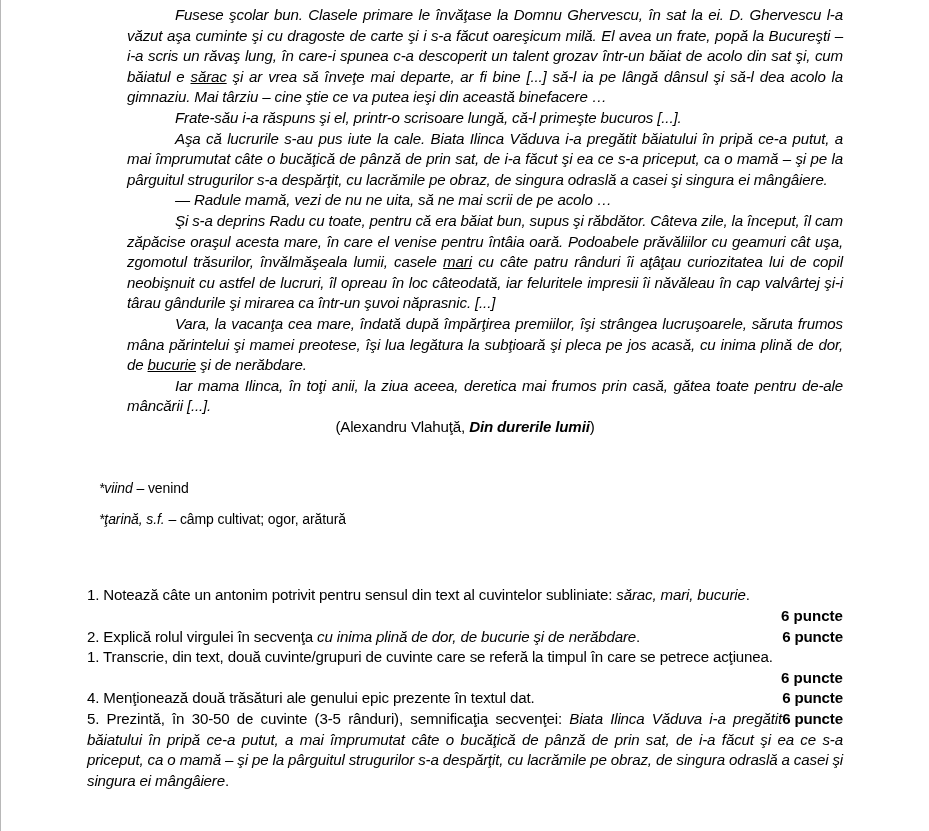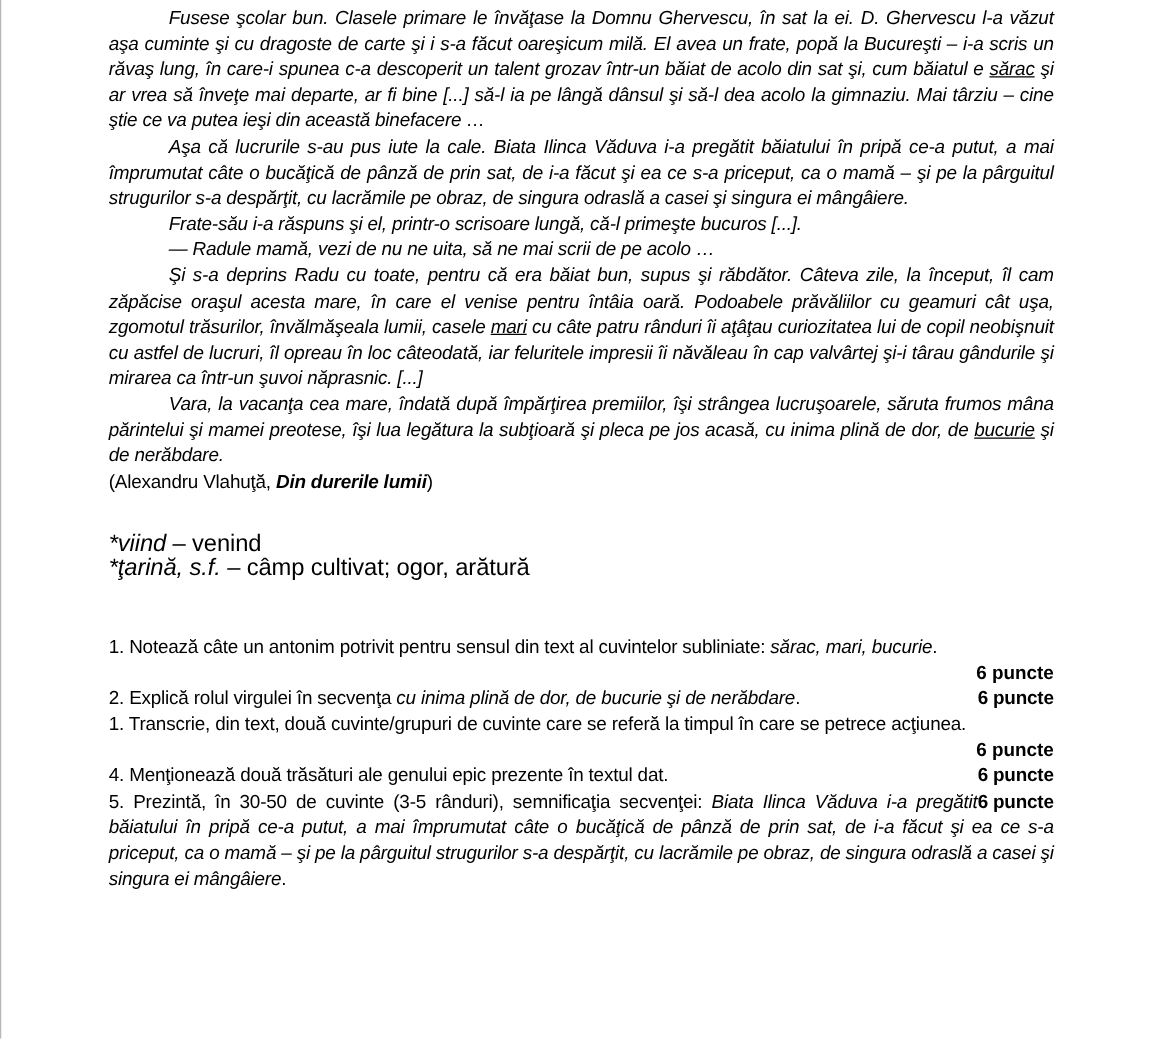--- a/index.html
+++ b/index.html
@@ -29,42 +29,43 @@
   .para {
     margin: 0;
     font-size: 15.1px;
     line-height: 20.6px;
     text-align: justify;
     font-style: italic;
     letter-spacing: -0.15px;
   }
   .para.indent {
     text-indent: 48px;
+    margin-left: 40px;
   }
   u.ul {
     text-decoration: underline;
     text-underline-offset: 1px;
   }
   .attribution {
     margin: 0;
     font-size: 15.1px;
     line-height: 20.6px;
-    text-align: left;
+    text-align: center;
     font-style: normal;
     letter-spacing: -0.15px;
   }
   .attribution .work {
     font-style: italic;
     font-weight: bold;
   }
   .gap-lg { height: 30px; }
   .gap-md { height: 22px; }
   .footnote {
-    margin: 0;
-    font-size: 19px;
+    margin: 12px;
+    font-size: 14px;
     line-height: 19px;
     font-style: normal;
     letter-spacing: -0.1px;
   }
   .footnote .it { font-style: italic; }
   .section-head {
     margin: 0;
     font-size: 15.1px;
     line-height: 20px;
     font-weight: bold;
@@ -96,25 +97,26 @@
   .clearfix::after { content: ""; display: block; clear: both; }
 </style>
 </head>
 <body>
 
 <div id="page">
   <div id="content">
 
     <div id="body-paragraphs">
         <p class="para indent"><span>Fusese şcolar bun. Clasele primare le învăţase la Domnu Ghervescu, în sat la ei. D. Ghervescu l-a văzut aşa cuminte şi cu dragoste de carte şi i s-a făcut oareşicum milă. El avea un frate, popă la Bucureşti – i-a scris un răvaş lung, în care-i spunea c-a descoperit un talent grozav într-un băiat de acolo din sat şi, cum băiatul e </span><u class="ul">sărac</u><span> şi ar vrea să înveţe mai departe, ar fi bine [...] să-l ia pe lângă dânsul şi să-l dea acolo la gimnaziu. Mai târziu – cine ştie ce va putea ieşi din această binefacere …</span></p>
+        <p class="para indent"><span>Frate-său i-a răspuns şi el, printr-o scrisoare lungă, că-l primeşte bucuros [...].</span></p>
         <p class="para indent"><span>Aşa că lucrurile s-au pus iute la cale. Biata Ilinca Văduva i-a pregătit băiatului în pripă ce-a putut, a mai împrumutat câte o bucăţică de pânză de prin sat, de i-a făcut şi ea ce s-a priceput, ca o mamă – şi pe la pârguitul strugurilor s-a despărţit, cu lacrămile pe obraz, de singura odraslă a casei şi singura ei mângâiere.</span></p>
-        <p class="para indent"><span>Frate-său i-a răspuns şi el, printr-o scrisoare lungă, că-l primeşte bucuros [...].</span></p>
         <p class="para indent"><span>— Radule mamă, vezi de nu ne uita, să ne mai scrii de pe acolo …</span></p>
         <p class="para indent"><span>Şi s-a deprins Radu cu toate, pentru că era băiat bun, supus şi răbdător. Câteva zile, la început, îl cam zăpăcise oraşul acesta mare, în care el venise pentru întâia oară. Podoabele prăvăliilor cu geamuri cât uşa, zgomotul trăsurilor, învălmăşeala lumii, casele </span><u class="ul">mari</u><span> cu câte patru rânduri îi aţâţau curiozitatea lui de copil neobişnuit cu astfel de lucruri, îl opreau în loc câteodată, iar feluritele impresii îi năvăleau în cap valvârtej şi-i târau gândurile şi mirarea ca într-un şuvoi năprasnic. [...]</span></p>
         <p class="para indent"><span>Vara, la vacanţa cea mare, îndată după împărţirea premiilor, îşi strângea lucruşoarele, săruta frumos mâna părintelui şi mamei preotese, îşi lua legătura la subţioară şi pleca pe jos acasă, cu inima plină de dor, de </span><u class="ul">bucurie</u><span> şi de nerăbdare.</span></p>
+        <p class="para indent"><span>Iar mama Ilinca, în toţi anii, la ziua aceea, deretica mai frumos prin casă, gătea toate pentru de-ale mâncării [...].</span></p>
       </div>
 
     <p class="attribution"><span>(Alexandru Vlahuţă, </span><span class="work">Din durerile lumii</span><span>)</span></p>
 
     <div class="gap-lg"></div>
 
     <div id="footnotes">
         <p class="footnote"><span class="it">*viind</span><span> – venind</span></p>
         <p class="footnote"><span class="it">*ţarină, s.f.</span><span> – câmp cultivat; ogor, arătură</span></p>
       </div>

